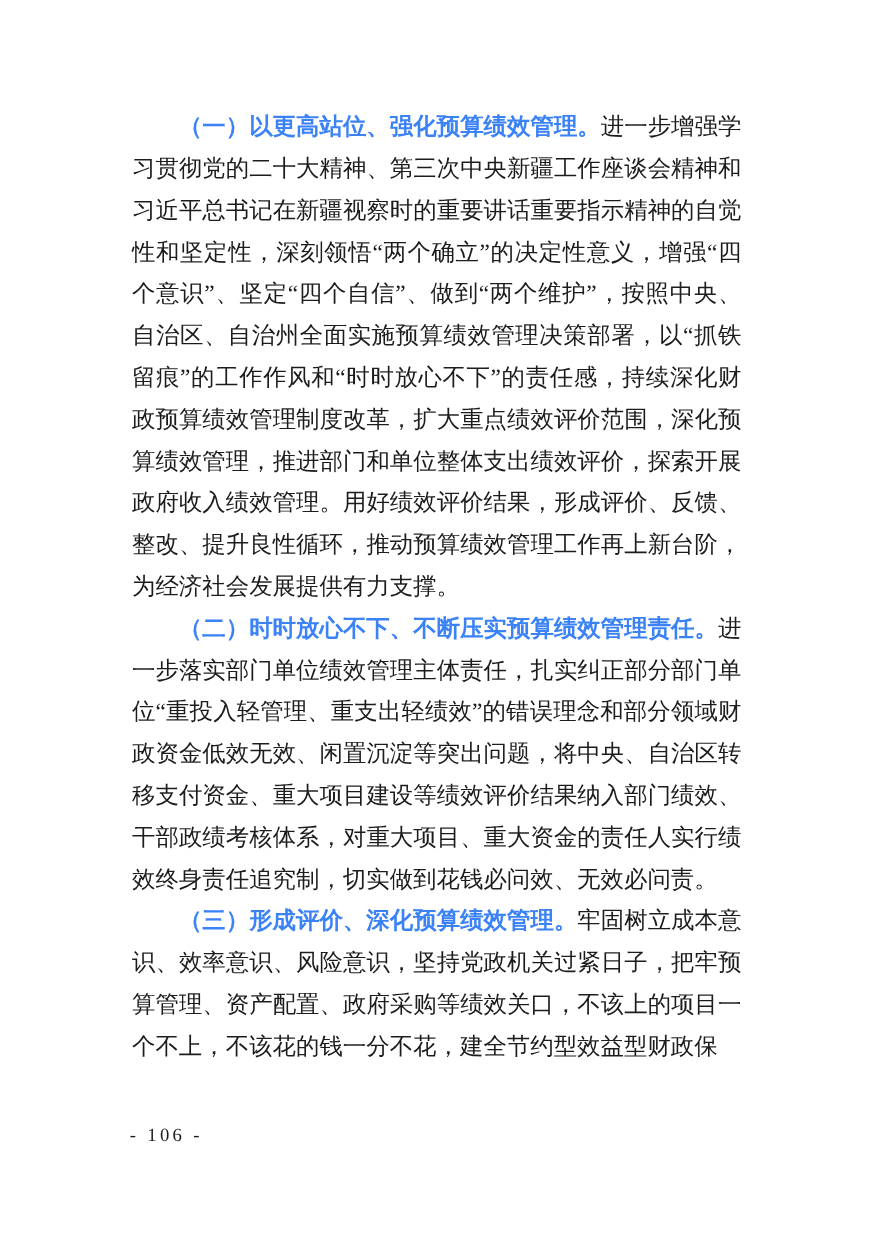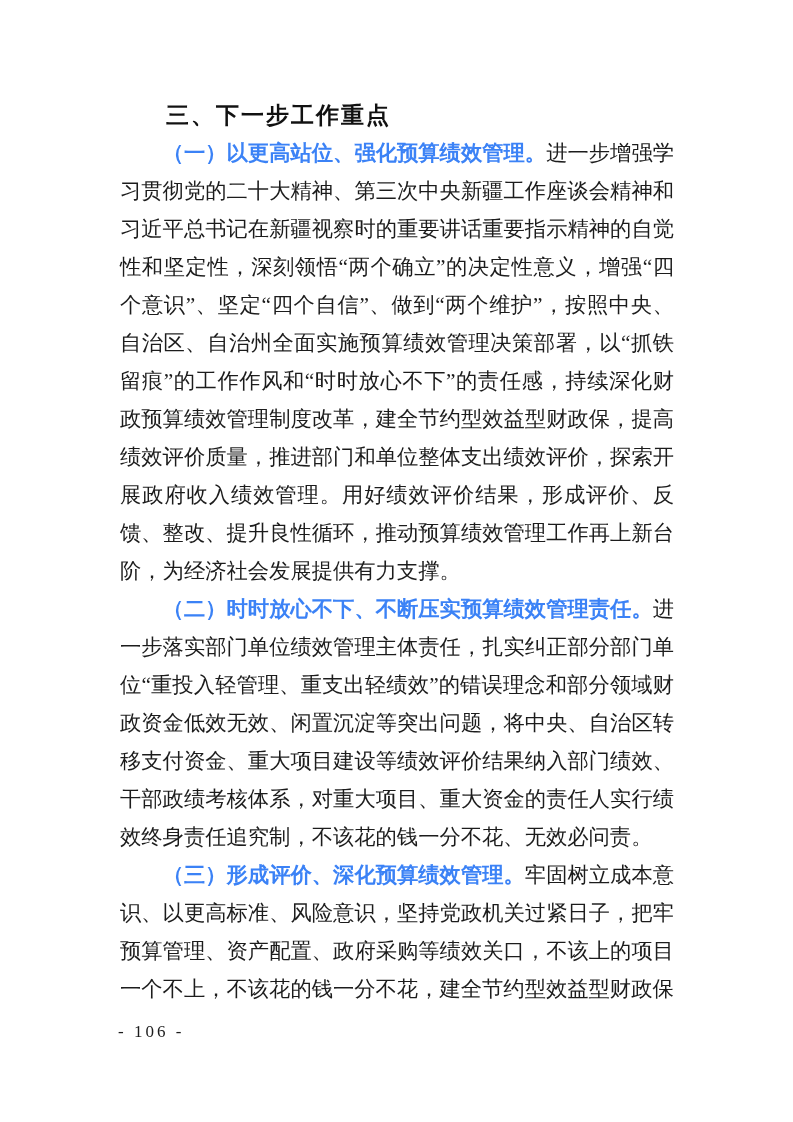--- a/index.html
+++ b/index.html
@@ -54,24 +54,23 @@
     color: #1c1c1c;
     font-family: Liberation Serif, serif;
   }
 </style>
 </head>
 <body>
 
 <div class="page">
   <div class="content">
 
-    <div class="heading">三、下一步工作重点</div>
 
-    <p class="para"><span class="lead">（一）以更高站位、强化预算绩效管理。</span><span>进一步增强学习贯彻党的二十大精神、第三次中央新疆工作座谈会精神和习近平总书记在新疆视察时的重要讲话重要指示精神的自觉性和坚定性，深刻领悟“两个确立”的决定性意义，增强“四个意识”、坚定“四个自信”、做到“两个维护”，按照中央、自治区、自治州全面实施预算绩效管理决策部署，以“抓铁留痕”的工作作风和“时时放心不下”的责任感，持续深化财政预算绩效管理制度改革，建全节约型效益型财政保，提高绩效评价质量，推进部门和单位整体支出绩效评价，探索开展政府收入绩效管理。用好绩效评价结果，形成评价、反馈、整改、提升良性循环，推动预算绩效管理工作再上新台阶，为经济社会发展提供有力支撑。</span></p>
+    <p class="para"><span class="lead">（一）以更高站位、强化预算绩效管理。</span><span>进一步增强学习贯彻党的二十大精神、第三次中央新疆工作座谈会精神和习近平总书记在新疆视察时的重要讲话重要指示精神的自觉性和坚定性，深刻领悟“两个确立”的决定性意义，增强“四个意识”、坚定“四个自信”、做到“两个维护”，按照中央、自治区、自治州全面实施预算绩效管理决策部署，以“抓铁留痕”的工作作风和“时时放心不下”的责任感，持续深化财政预算绩效管理制度改革，扩大重点绩效评价范围，深化预算绩效管理，推进部门和单位整体支出绩效评价，探索开展政府收入绩效管理。用好绩效评价结果，形成评价、反馈、整改、提升良性循环，推动预算绩效管理工作再上新台阶，为经济社会发展提供有力支撑。</span></p>
 
-    <p class="para"><span class="lead">（二）时时放心不下、不断压实预算绩效管理责任。</span><span>进一步落实部门单位绩效管理主体责任，扎实纠正部分部门单位“重投入轻管理、重支出轻绩效”的错误理念和部分领域财政资金低效无效、闲置沉淀等突出问题，将中央、自治区转移支付资金、重大项目建设等绩效评价结果纳入部门绩效、干部政绩考核体系，对重大项目、重大资金的责任人实行绩效终身责任追究制，不该花的钱一分不花、无效必问责。</span></p>
+    <p class="para"><span class="lead">（二）时时放心不下、不断压实预算绩效管理责任。</span><span>进一步落实部门单位绩效管理主体责任，扎实纠正部分部门单位“重投入轻管理、重支出轻绩效”的错误理念和部分领域财政资金低效无效、闲置沉淀等突出问题，将中央、自治区转移支付资金、重大项目建设等绩效评价结果纳入部门绩效、干部政绩考核体系，对重大项目、重大资金的责任人实行绩效终身责任追究制，切实做到花钱必问效、无效必问责。</span></p>
 
-    <p class="para"><span class="lead">（三）形成评价、深化预算绩效管理。</span><span>牢固树立成本意识、以更高标准、风险意识，坚持党政机关过紧日子，把牢预算管理、资产配置、政府采购等绩效关口，不该上的项目一个不上，不该花的钱一分不花，建全节约型效益型财政保</span></p>
+    <p class="para"><span class="lead">（三）形成评价、深化预算绩效管理。</span><span>牢固树立成本意识、效率意识、风险意识，坚持党政机关过紧日子，把牢预算管理、资产配置、政府采购等绩效关口，不该上的项目一个不上，不该花的钱一分不花，建全节约型效益型财政保</span></p>
 
   </div>
 
   <div class="page-number">- 106 -</div>
 </div>
 
 </body></html>

